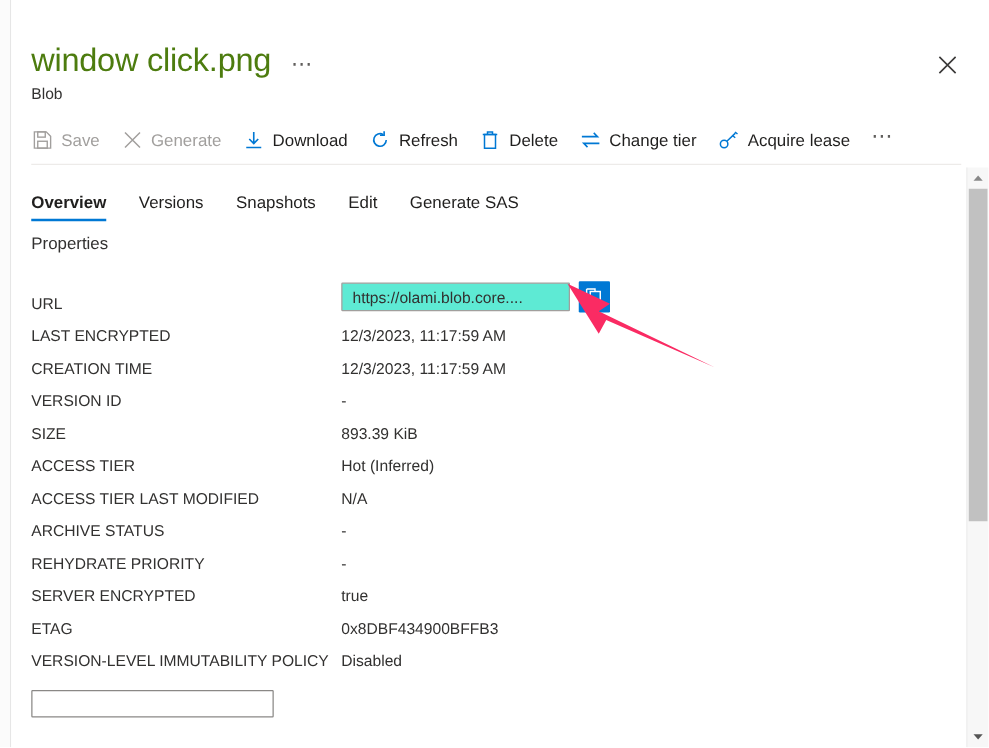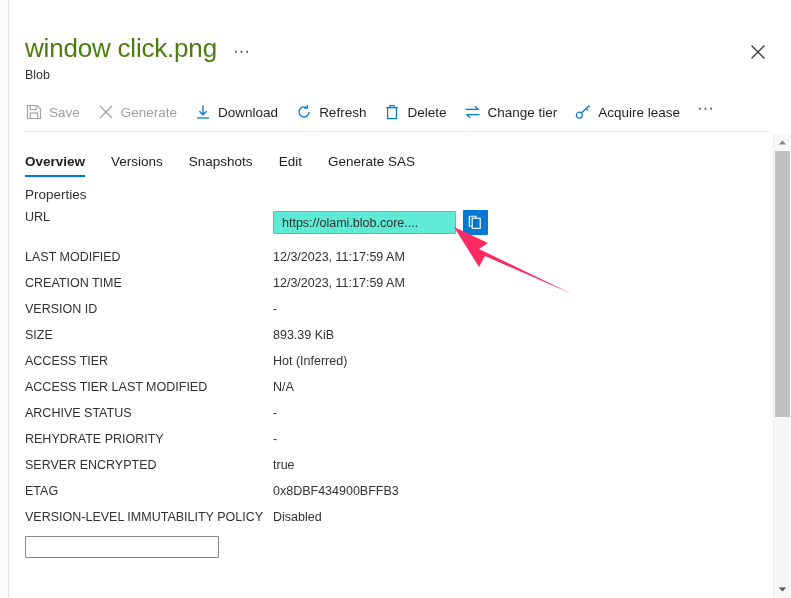--- a/index.html
+++ b/index.html
@@ -166,21 +166,21 @@
     color: #323130;
   }
   .props {
     position: absolute;
     left: 16px;
     top: 210px;
     width: 740px;
   }
   .prow {
     display: flex;
-    align-items: flex-start;
+    align-items: flex-end;
     min-height: 26px;
   }
   .pname {
     width: 248px;
     flex: 0 0 248px;
     font-size: 12.5px;
     color: #323130;
     white-space: nowrap;
   }
   .pval {
@@ -393,21 +393,21 @@
           <div class="copy-btn">
             <svg width="15" height="15" viewBox="0 0 15 15">
               <path d="M1.3 1.2 H8 L8 3 M1.3 1.2 V11.2 H4" fill="none" stroke="#ffffff" stroke-width="1.15"></path>
               <rect x="4.2" y="3.2" width="8" height="10.2" fill="none" stroke="#ffffff" stroke-width="1.15"></rect>
             </svg>
           </div>
         </div>
       </div>
 
       <div class="prow">
-        <div class="pname">LAST MODIFIED</div>
+        <div class="pname">LAST ENCRYPTED</div>
         <div class="pval">12/3/2023, 11:17:59 AM</div>
       </div>
       <div class="prow">
         <div class="pname">CREATION TIME</div>
         <div class="pval">12/3/2023, 11:17:59 AM</div>
       </div>
       <div class="prow">
         <div class="pname">VERSION ID</div>
         <div class="pval">-</div>
       </div>

